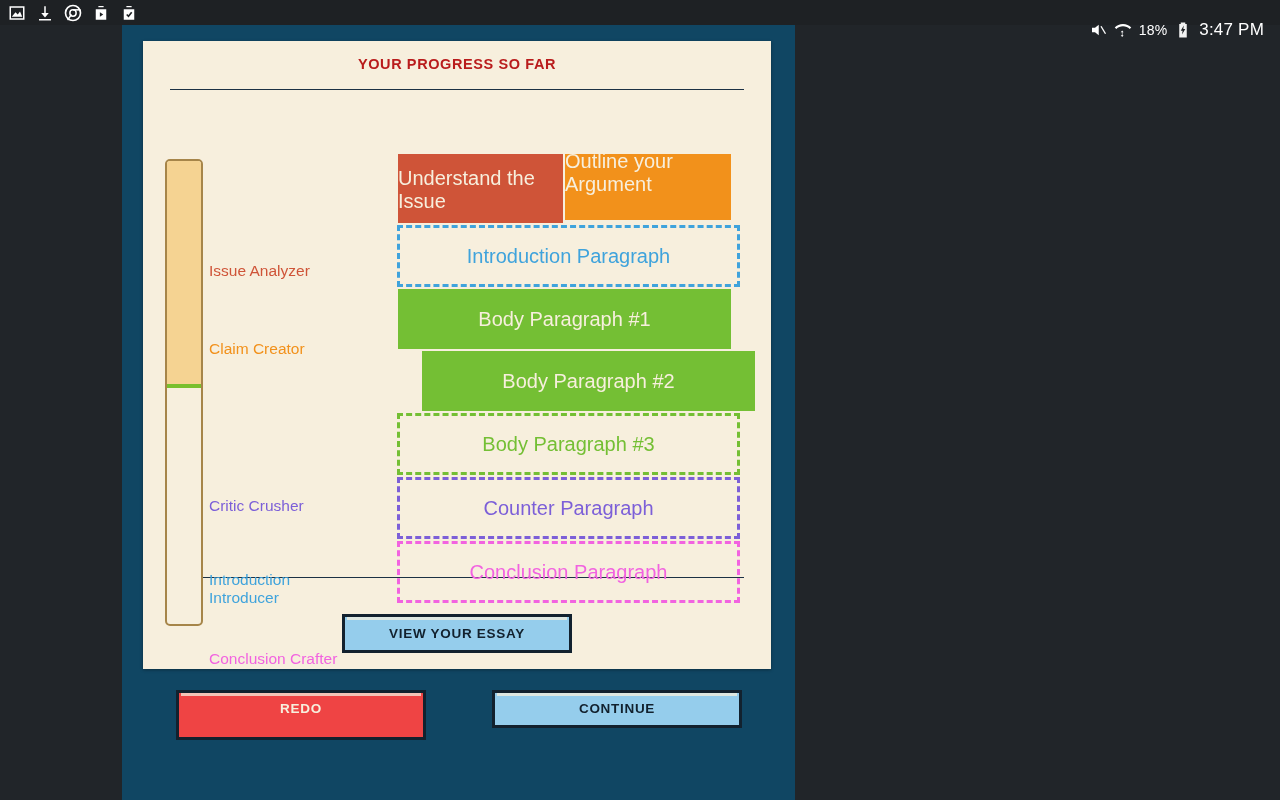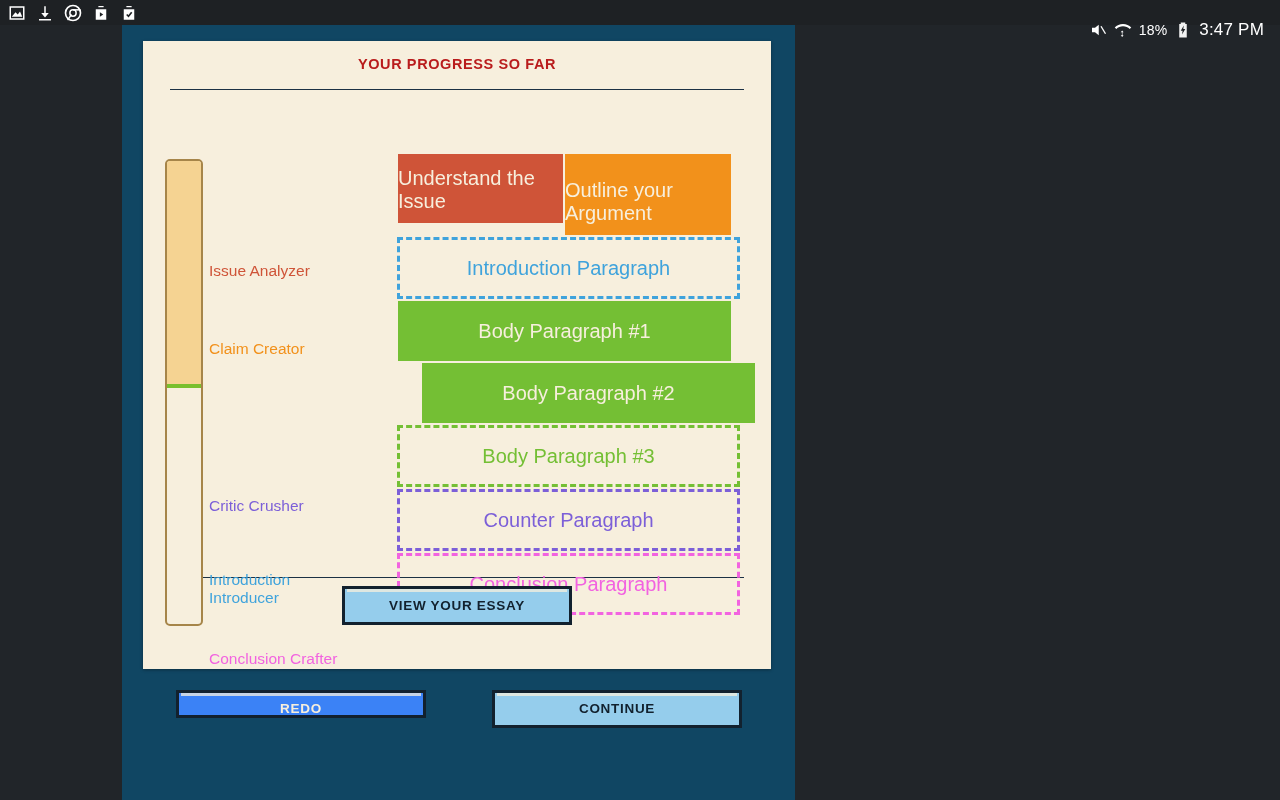--- a/index.html
+++ b/index.html
@@ -75,31 +75,31 @@
   
   #view-essay-wrap{ text-align:center; margin-top:8px; }
   .btn{
     border:3px solid #12212e;
     font-weight:bold; letter-spacing:.7px;
     font-size:13.5px; cursor:pointer; display:inline-block;
     position:relative;
   }
   .btn .hl{ position:absolute; left:2px; right:2px; top:0; height:3px; background:#f7efdd; opacity:.75; }
   #view-essay-btn{
-    width:230px; height:39px; line-height:33px; background:#95cdec; color:#12212e;
+    width:230px; height:39px; line-height:33px; background:#95cdec; color:#12212e;margin-top:28px;
   }
 
   
   #actions{
     position:absolute; left:0; top:665px; width:673px; height:60px;
   }
   #redo-btn{
-    position:absolute; left:54px; top:0; width:250px; height:28px;
+    position:absolute; left:54px; top:0; width:250px; height:50px;
     line-height:32px; text-align:center;
-    background:#3b82f6; color:#f7efdd;
+    background:#ef4444; color:#f7efdd;
   }
   #continue-btn{
     position:absolute; left:370px; top:0; width:250px; height:38px;
     line-height:32px; text-align:center;
     background:#95cdec; color:#12212e;
   }
 </style>
 </head>
 <body>
 
@@ -176,21 +176,21 @@
             <div>Introducer</div>
           </div>
           <div class="stage-label" style="top: 498px; color: rgb(242, 99, 224);">
             <div>Conclusion Crafter</div>
           </div>
         </div>
 
       <div id="blocks">
         <div class="row-top">
             <div class="blk solid" style="width: 165px; height: 69px; background: rgb(207, 84, 56); align-items: flex-end; padding-bottom: 10px;">Understand the Issue</div>
-            <div class="blk solid" style="width: 166px; height: 81px; background: rgb(242, 145, 27); align-items: flex-end; padding-bottom: 10px;">Outline your Argument</div>
+            <div class="blk solid" style="width: 166px; height: 66px; background: rgb(242, 145, 27); align-items: flex-end; padding-bottom: 24px;">Outline your Argument</div>
           </div>
         <div id="block-stack">
             <div class="blk dashed" style="height: 62px; margin-top: 2px; border: 3px dashed rgb(63, 163, 220); color: rgb(63, 163, 220); width: 343px; margin-left: -1px;">Introduction Paragraph</div>
             <div class="blk solid" style="height: 60px; margin-top: 2px; background: rgb(116, 191, 52); color: rgb(247, 239, 221); width: 333px;">Body Paragraph #1</div>
             <div class="blk solid" style="height: 60px; margin-top: 2px; background: rgb(116, 191, 52); color: rgb(247, 239, 221); width: 333px; margin-left: 24px;">Body Paragraph #2</div>
             <div class="blk dashed" style="height: 62px; margin-top: 2px; border: 3px dashed rgb(116, 191, 52); color: rgb(116, 191, 52); width: 343px; margin-left: -1px;">Body Paragraph #3</div>
             <div class="blk dashed" style="height: 62px; margin-top: 2px; border: 3px dashed rgb(124, 95, 216); color: rgb(124, 95, 216); width: 343px; margin-left: -1px;">Counter Paragraph</div>
             <div class="blk dashed" style="height: 62px; margin-top: 2px; border: 3px dashed rgb(242, 99, 224); color: rgb(242, 99, 224); width: 343px; margin-left: -1px;">Conclusion Paragraph</div>
           </div>
       </div>

